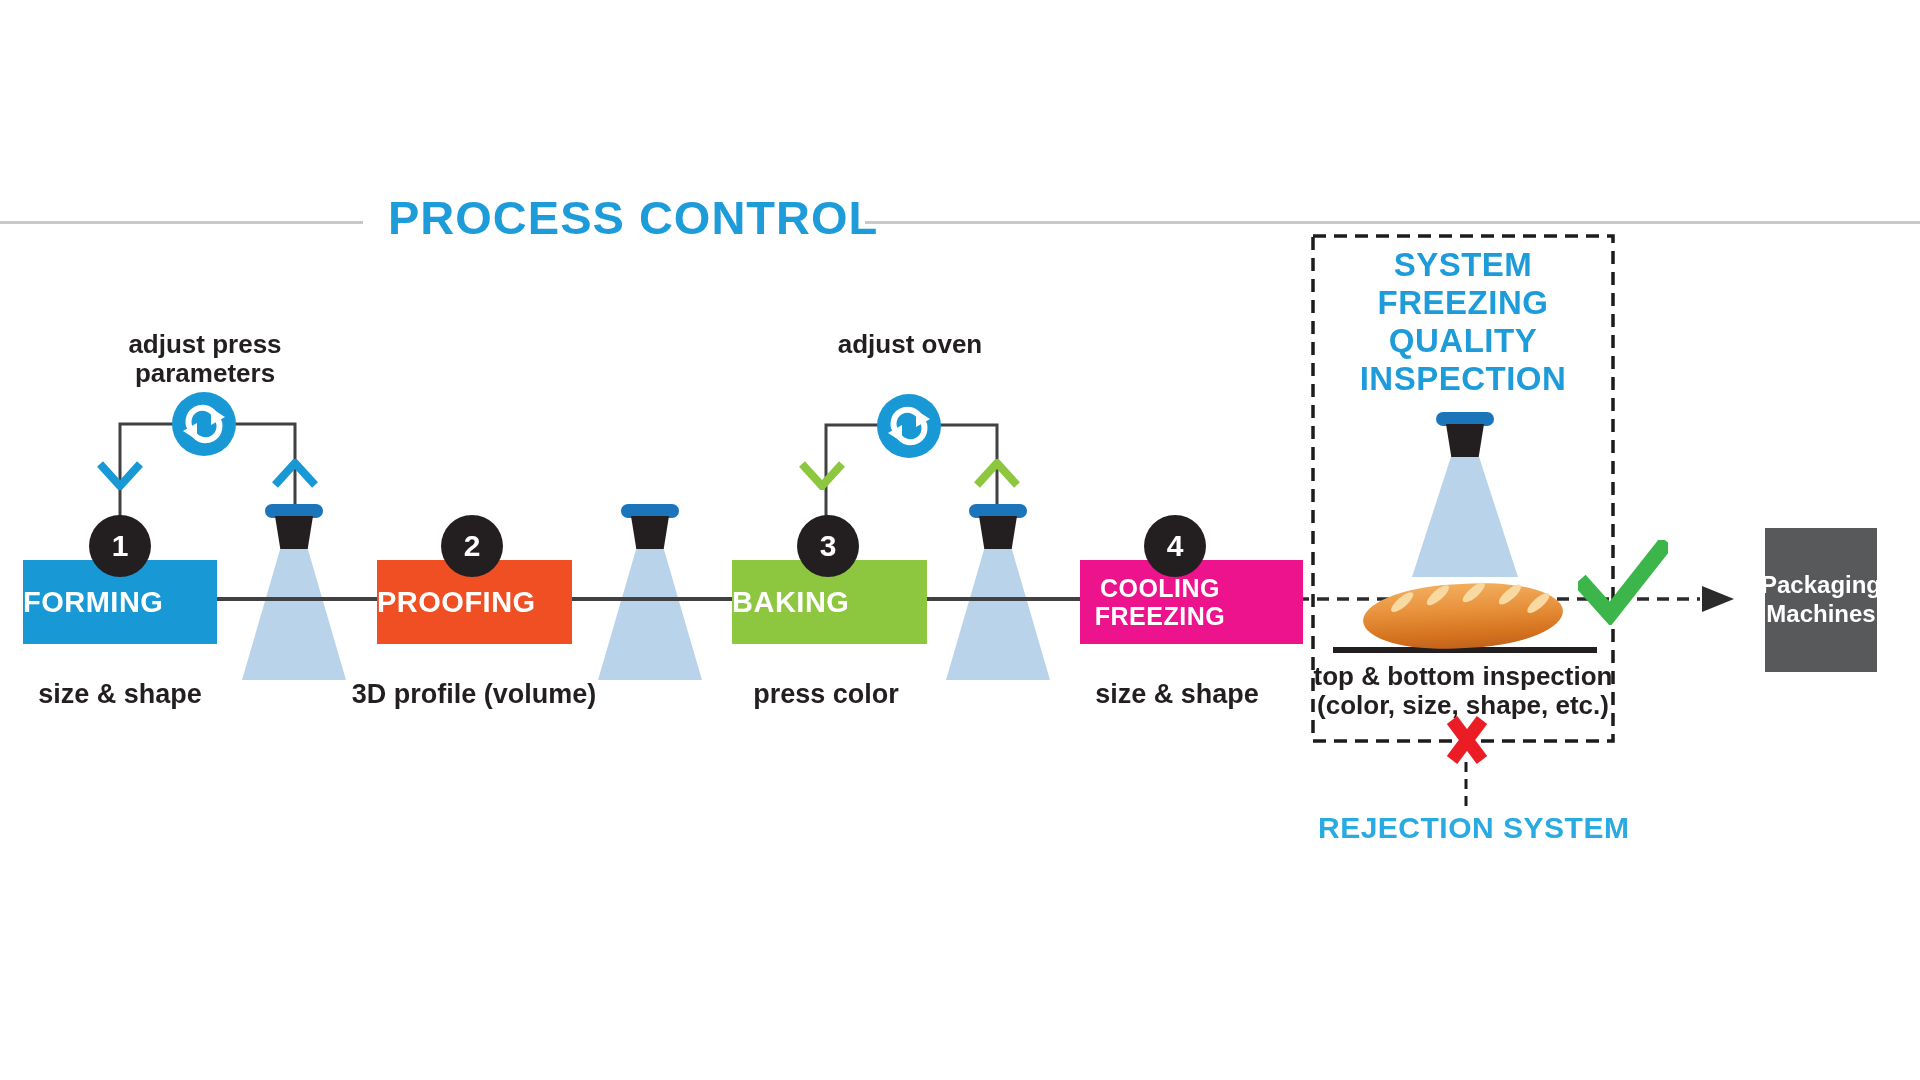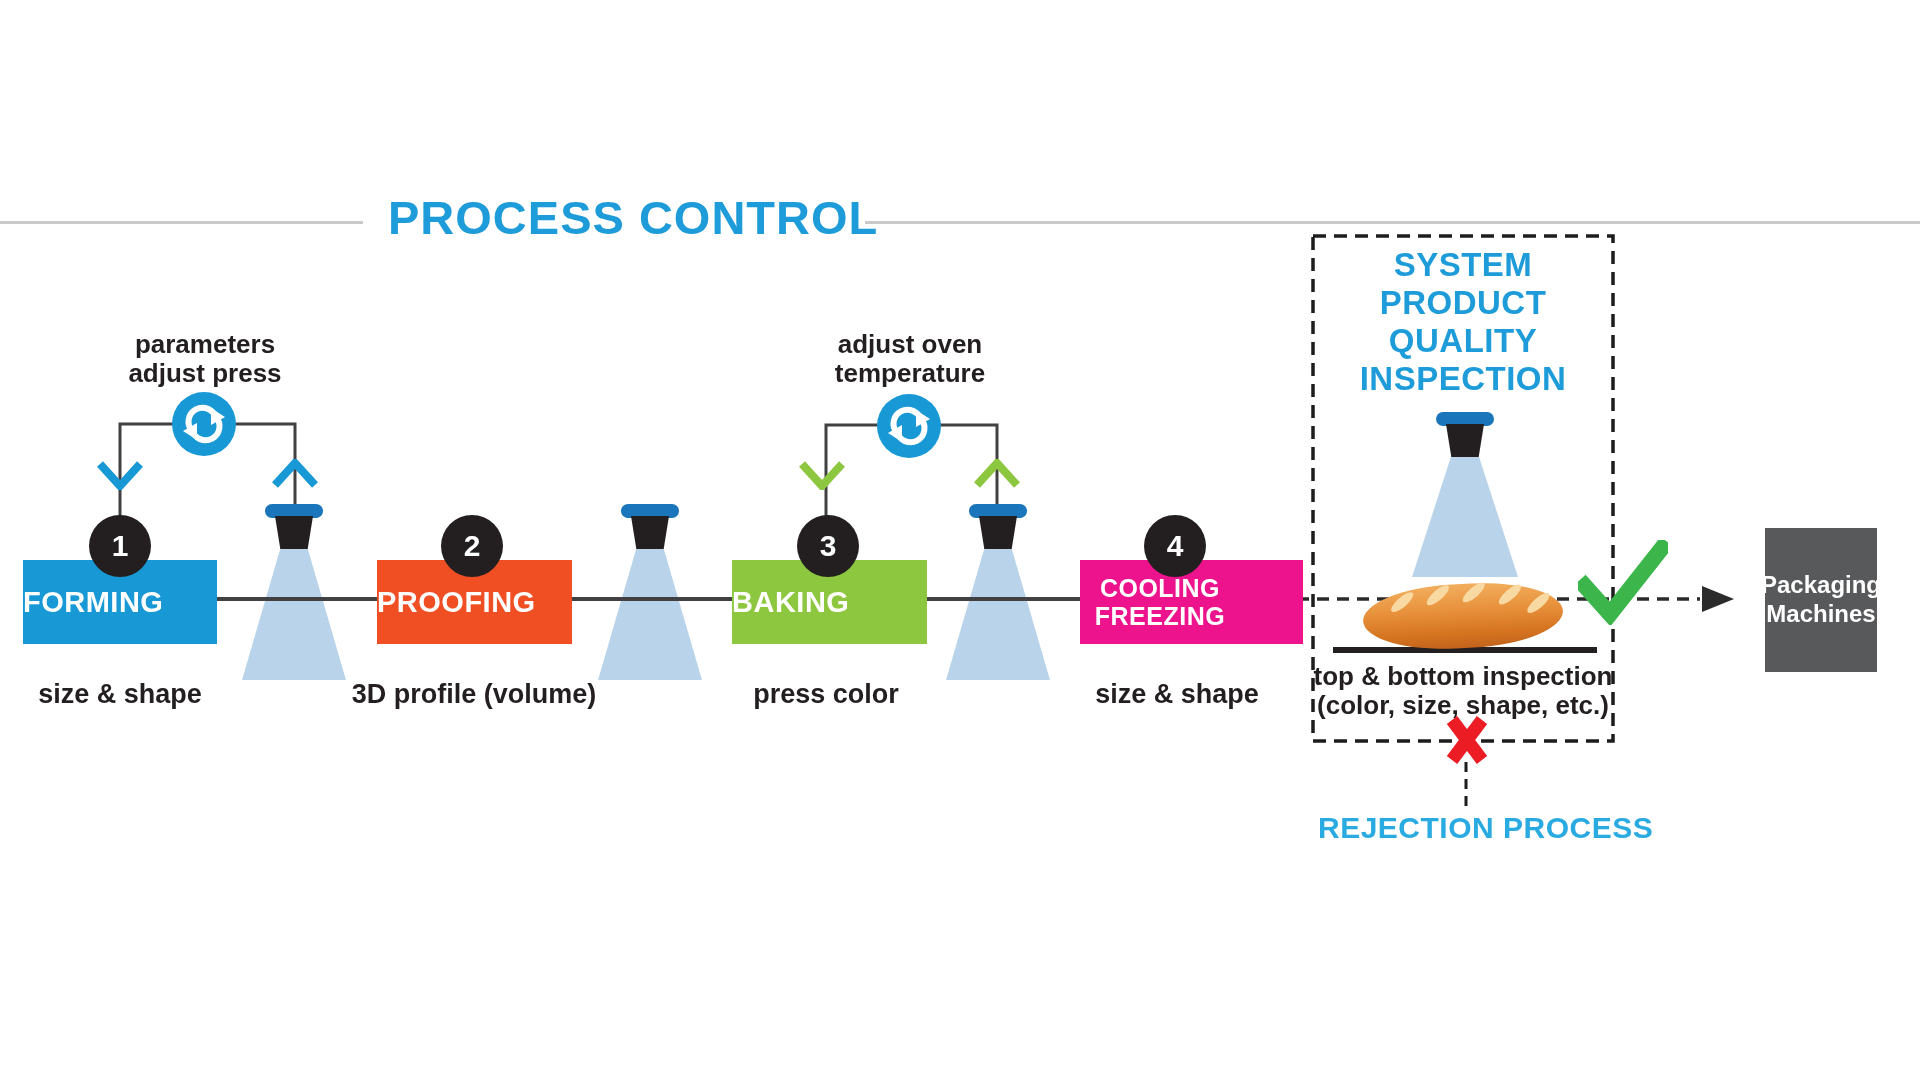--- a/index.html
+++ b/index.html
@@ -129,26 +129,25 @@
   <div class="num-circle" style="left:1144px;">
       <span>4</span>
     </div>
 
   <div class="metric" style="left:-10px;">size &amp; shape</div>
   <div class="metric" style="left:344px;">3D profile (volume)</div>
   <div class="metric" style="left:696px;">press color</div>
   <div class="metric" style="left:1047px;">size &amp; shape</div>
 
   <div class="adjust" style="left:55px;">
+    <div>adjust press</div>
     <div>parameters</div>
-    <div>adjust press</div>
   </div>
   <div class="adjust" style="left:760px;">
     <div>adjust oven</div>
-    <div>temperature</div>
   </div>
 
   <div class="icon-abs" style="left:172px;top:392px;">
     <svg width="64" height="64" viewBox="0 0 64 64">
       <circle cx="32" cy="32" r="32" fill="#1899d6"></circle>
       <path d="M20 39 A 14 14 0 1 1 44 26" fill="none" stroke="#fff" stroke-width="6"></path>
       <polygon points="39,16 53,25 39,33" fill="#fff"></polygon>
       <path d="M44 25 A 14 14 0 1 1 20 38" fill="none" stroke="#fff" stroke-width="6"></path>
       <polygon points="25,48 11,39 25,31" fill="#fff"></polygon>
     </svg>
@@ -188,21 +187,21 @@
   <div class="cam-body" style="left:275px;top:516px;"></div>
   <div class="cam-cap" style="left:621px;top:504px;"></div>
   <div class="cam-body" style="left:631px;top:516px;"></div>
   <div class="cam-cap" style="left:969px;top:504px;"></div>
   <div class="cam-body" style="left:979px;top:516px;"></div>
   <div class="cam-cap" style="left:1436px;top:412px;"></div>
   <div class="cam-body" style="left:1446px;top:424px;"></div>
 
   <div class="insp-title">
     <div>SYSTEM</div>
-    <div>PRODUCT</div>
+    <div>FREEZING</div>
     <div>QUALITY</div>
     <div>INSPECTION</div>
   </div>
 
   <div class="bread">
     <div class="bread-body"></div>
     <div class="bread-score" style="left:26px;top:10px;"></div>
     <div class="bread-score" style="left:62px;top:5px;"></div>
     <div class="bread-score" style="left:98px;top:4px;"></div>
     <div class="bread-score" style="left:134px;top:8px;"></div>
@@ -220,21 +219,21 @@
     </svg>
   </div>
 
   <div class="icon-abs" style="left:1446px;top:716px;z-index:5;">
     <svg width="42" height="48" viewBox="0 0 42 48">
       <line x1="6" y1="4" x2="36" y2="44" stroke="#ec1c24" stroke-width="13"></line>
       <line x1="36" y1="4" x2="6" y2="44" stroke="#ec1c24" stroke-width="13"></line>
     </svg>
   </div>
 
-  <div class="rejection">REJECTION PROCESS</div>
+  <div class="rejection">REJECTION SYSTEM</div>
 
   <div class="pack-box">
     <div>
       <div>Packaging</div>
       <div>Machines</div>
     </div>
   </div>
 
 </div>
 

